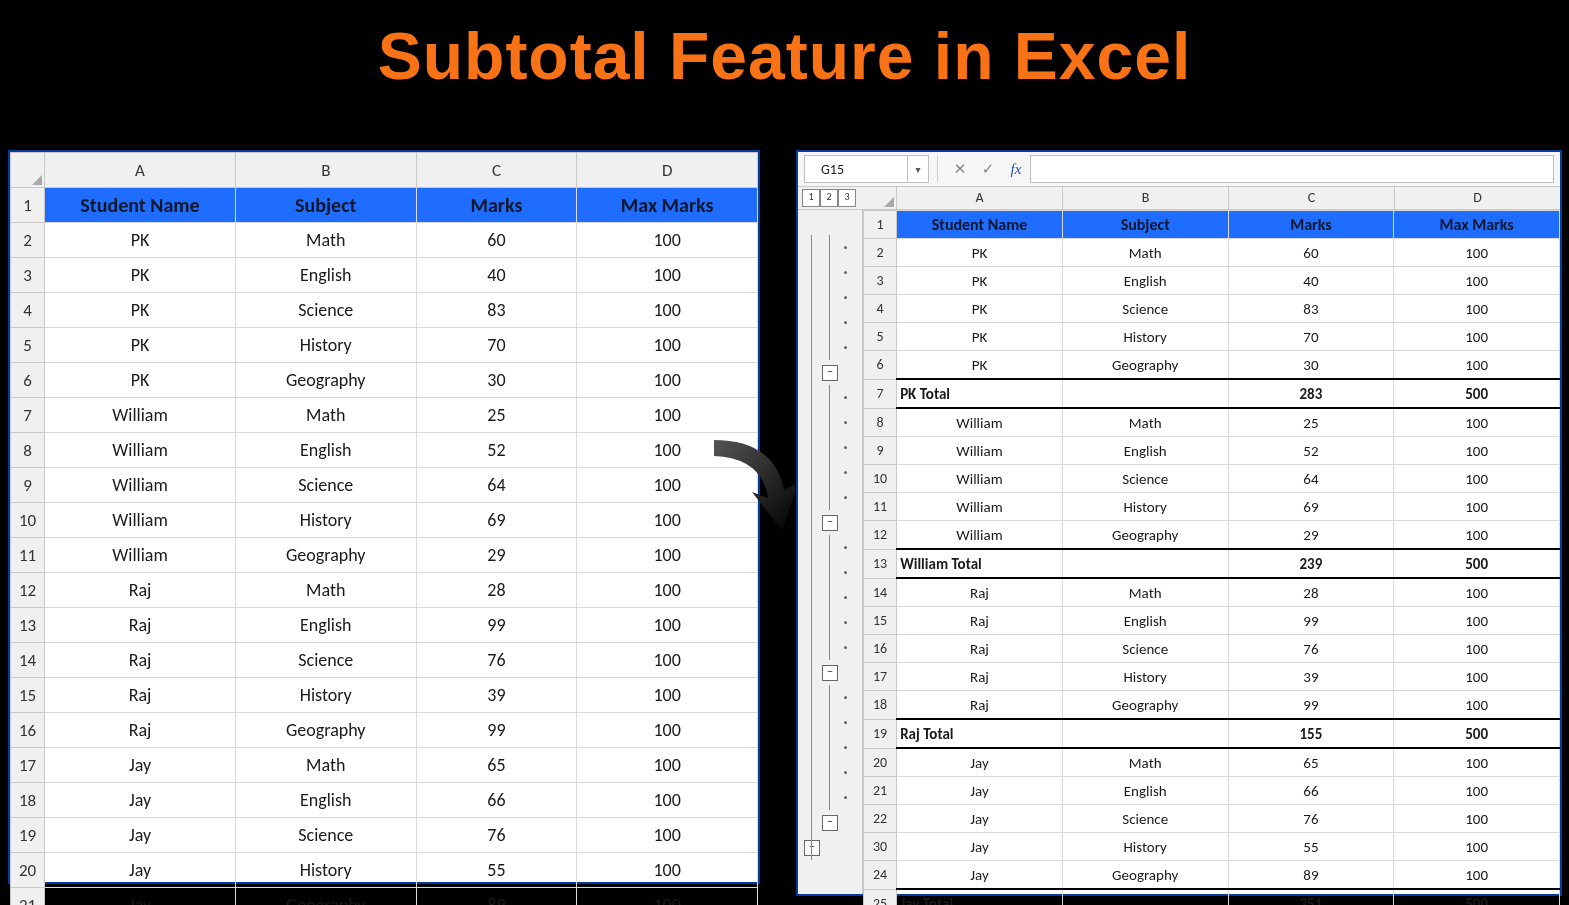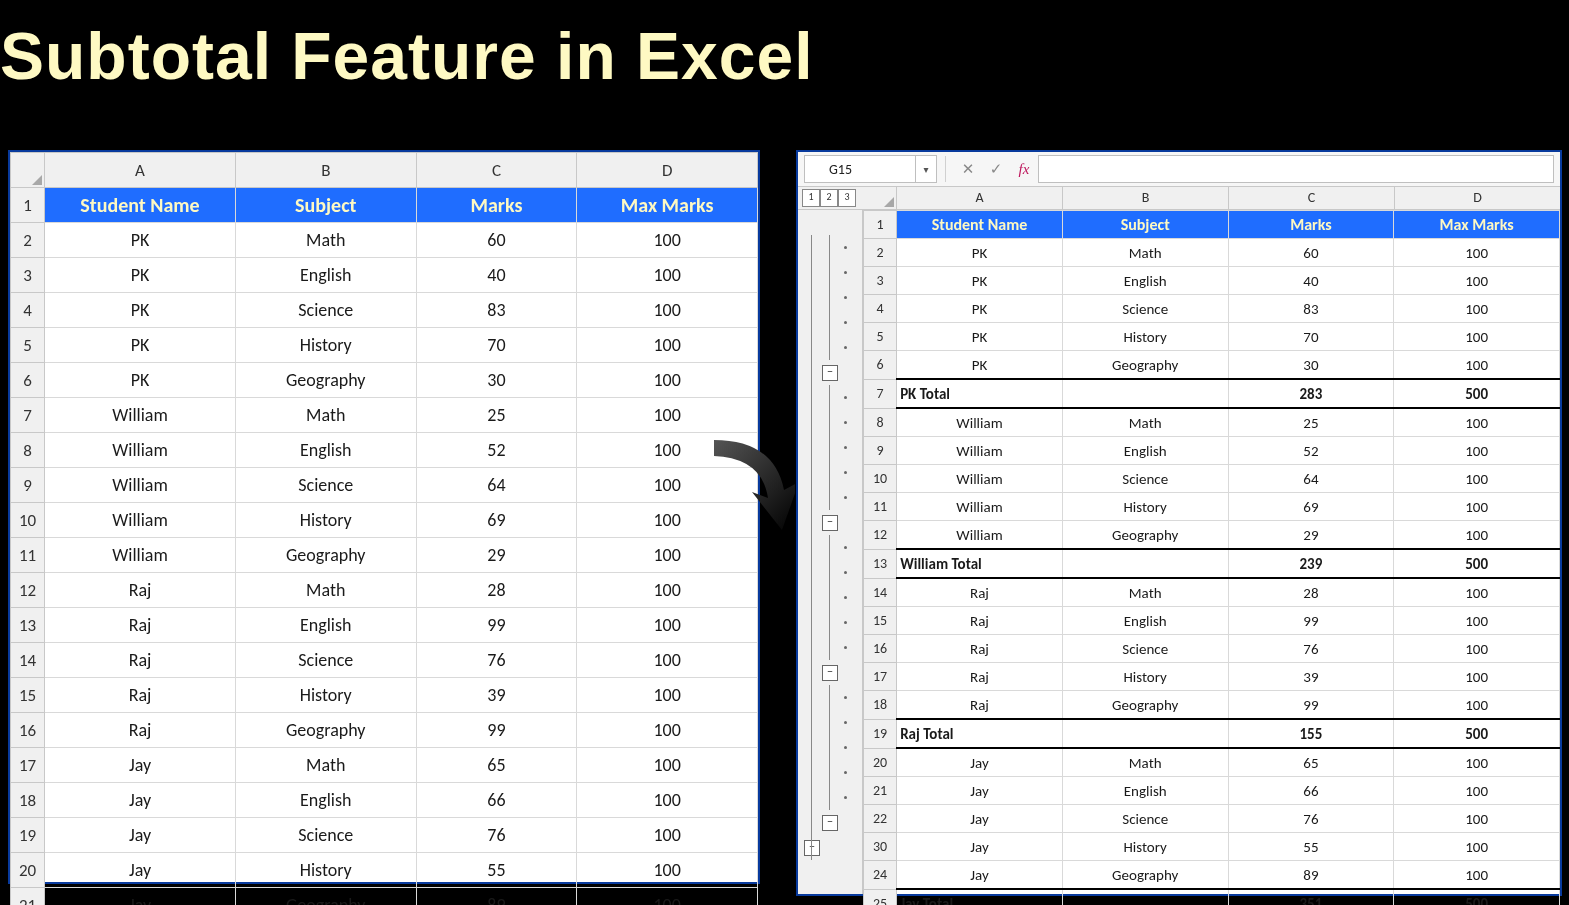--- a/index.html
+++ b/index.html
@@ -1,40 +1,40 @@
 <!DOCTYPE html>
 <html><head>
 <meta charset="utf-8">
 <style>
   html,body{margin:0;padding:0;background:#000;font-family:"Calibri","Segoe UI",Arial,sans-serif;}
   .stage{width:1569px;height:905px;background:#000;position:relative;overflow:hidden;color:#222;}
-  .title{width:100%;text-align:left;color:#fef9c3;font-family:"Arial Narrow","Impact",sans-serif;font-weight:700;font-size:66px;letter-spacing:1px;padding:18px 0 10px;font-stretch:condensed;}
+  .title{width:100%;text-align:center;color:#f97316;font-family:"Arial Narrow","Impact",sans-serif;font-weight:700;font-size:66px;letter-spacing:1px;padding:18px 0 10px;font-stretch:condensed;}
   .left-panel{position:absolute;top:150px;left:8px;width:748px;height:730px;background:#fff;border:2px solid #083a9d;box-shadow:0 0 0 1px #000;}
   .right-panel{position:absolute;top:150px;left:796px;width:762px;height:742px;background:#fff;border:2px solid #083a9d;box-shadow:0 0 0 1px #000;}
   
   table{border-collapse:collapse;table-layout:fixed;}
   td,th{border:1px solid #d9d9d9;height:32px;text-align:center;font-size:18px;color:#1a1a1a;font-family:"Calibri",sans-serif;overflow:hidden;}
   .gutter-corner{background:#f0f0f0;border-color:#c8c8c8;width:34px;}
   .col-letter{background:#f0f0f0;border-color:#c8c8c8;font-weight:400;color:#333;font-size:17px;}
   .row-num{background:#f0f0f0;border-color:#c8c8c8;font-weight:400;color:#333;font-size:17px;width:34px;}
-  .hdr{background:#1f6dff;color:#fef9c3;font-weight:700;font-size:20px;}
+  .hdr{background:#1f6dff;color:#0f172a;font-weight:700;font-size:20px;}
   
   .left-panel table{width:100%;}
   .lw0{width:34px;}
   .lwA{width:190px;}
   .lwB{width:180px;}
   .lwC{width:160px;}
   .lwD{width:180px;}
   
   .nb-row{display:flex;align-items:center;height:34px;border-bottom:1px solid #c8c8c8;background:#f6f6f6;}
-  .namebox{width:86px;height:26px;margin:0 0 0 6px;background:#fff;border:1px solid #bfbfbf;font-size:14px;display:flex;align-items:center;padding-left:24px;}
+  .namebox{width:86px;height:26px;margin:0 0 0 6px;background:#fff;border:1px solid #bfbfbf;font-size:14px;display:flex;align-items:center;padding-left:16px;}
   .nb-drop{width:20px;height:26px;background:#fff;border:1px solid #bfbfbf;border-left:none;display:flex;align-items:center;justify-content:center;color:#555;font-size:10px;}
   .sep{width:1px;height:26px;background:#d0d0d0;margin:0 8px;}
   .fbtn{width:24px;height:24px;display:flex;align-items:center;justify-content:center;color:#888;font-size:15px;margin:0 2px;}
-  .fbtn.fx{font-style:italic;font-family:"Times New Roman",serif;color:#be185d;}
+  .fbtn.fx{font-style:italic;font-family:"Times New Roman",serif;color:#1d4ed8;}
   .fbar{flex:1;height:26px;background:#fff;border:1px solid #bfbfbf;margin-right:6px;}
   
   .lvl-row{display:flex;height:22px;background:#f0f0f0;border-bottom:1px solid #c8c8c8;}
   .lvl-gutter{width:64px;display:flex;align-items:center;justify-content:flex-start;padding-left:4px;gap:0;}
   .lvl-btn{width:16px;height:16px;border:1px solid #888;background:#fff;font-size:10px;line-height:14px;text-align:center;color:#333;}
   
   .right-grid-wrap{display:flex;height:684px;}
   .outline-col{width:64px;background:#f0f0f0;border-right:1px solid #c8c8c8;position:relative;}
   .outline-col .orow{height:25px;position:relative;}
   .minus{position:absolute;width:14px;height:14px;border:1px solid #666;background:#fff;left:24px;top:5px;font-size:12px;line-height:10px;text-align:center;color:#333;}

